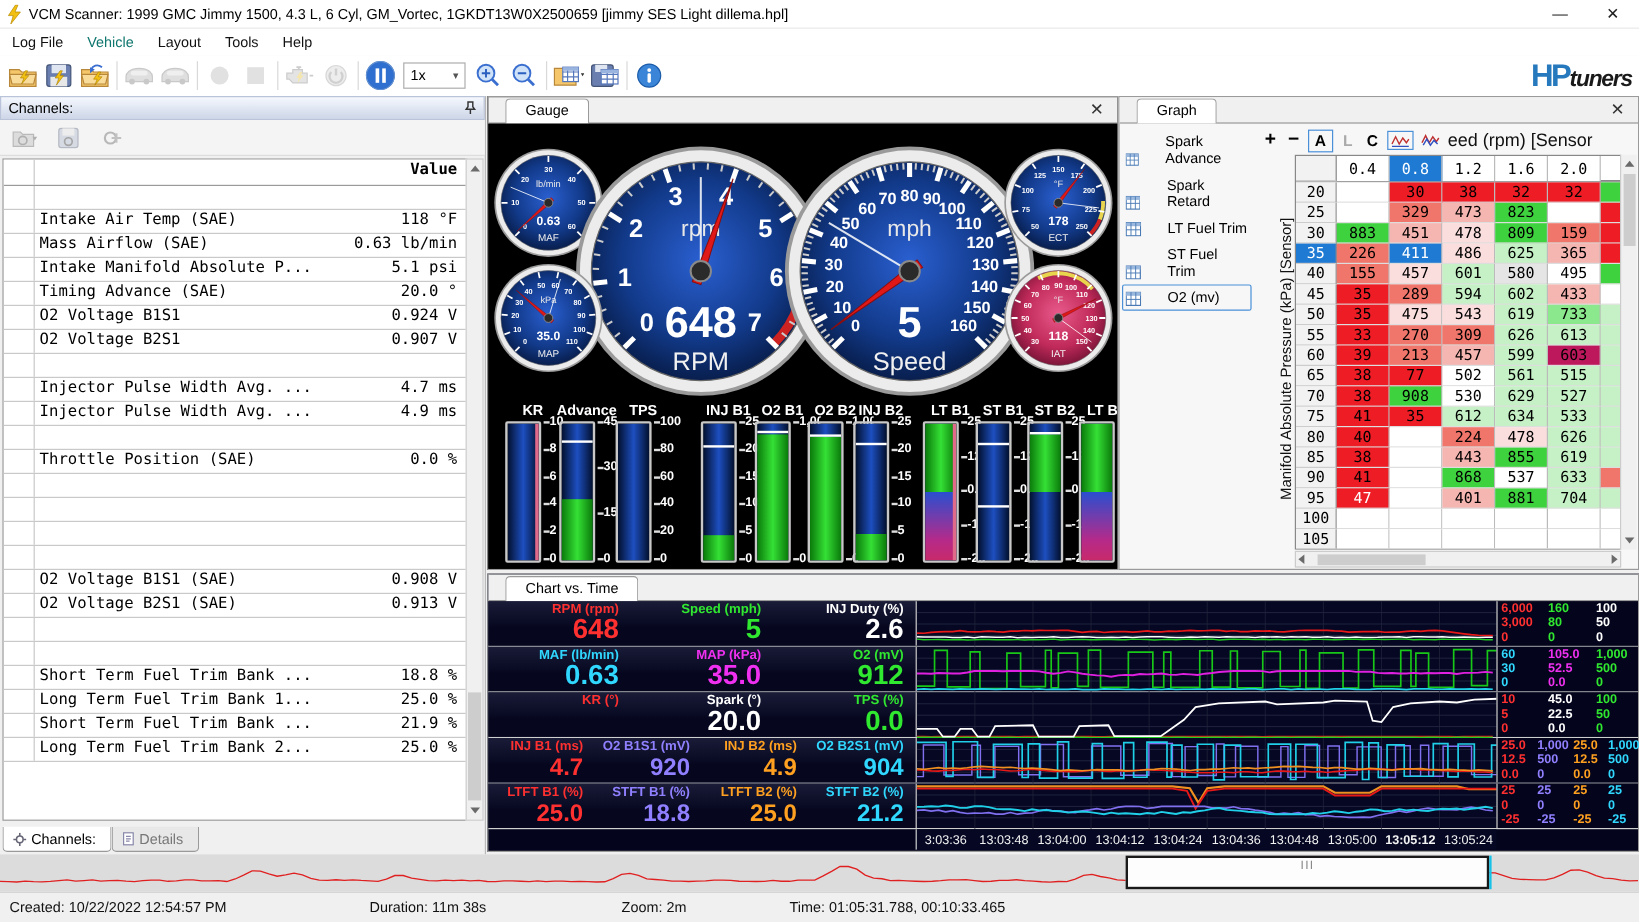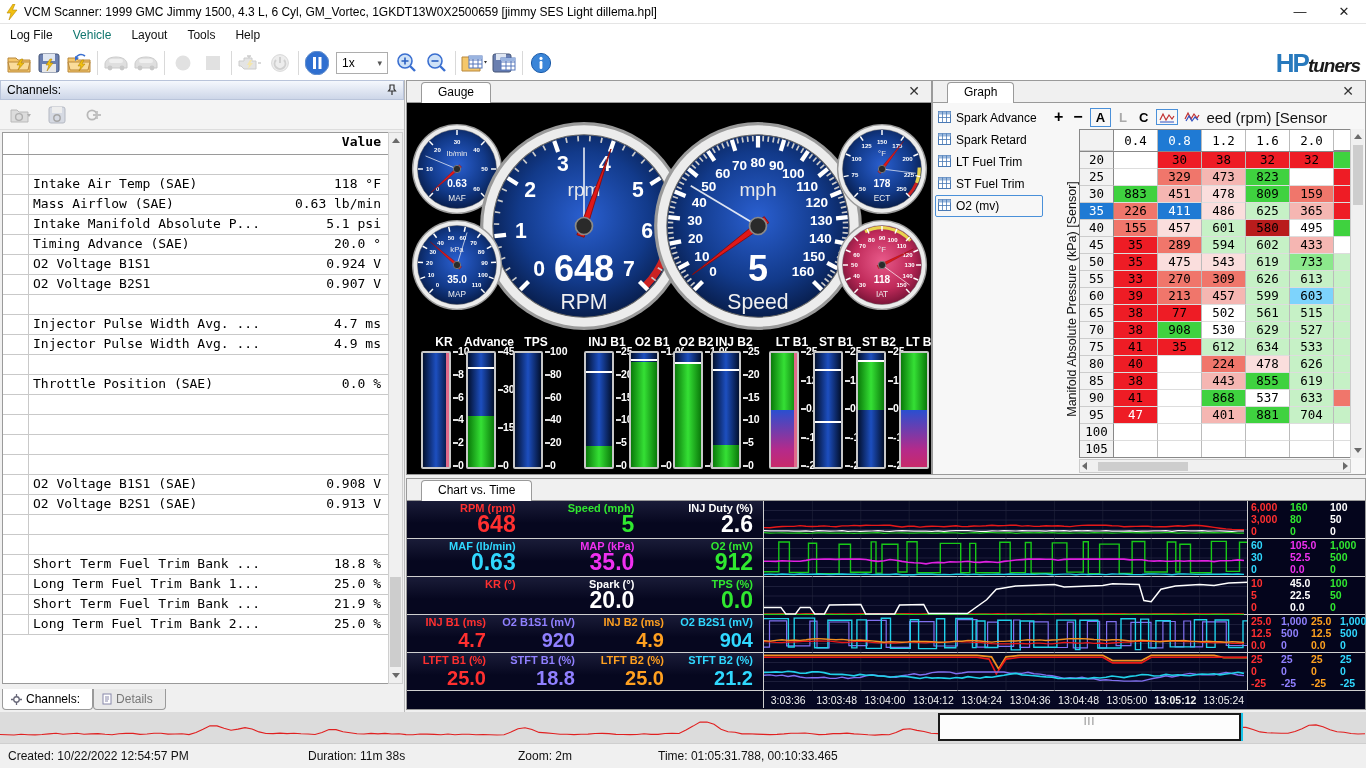--- a/index.html
+++ b/index.html
@@ -81,21 +81,21 @@
   .bar-tick { position:absolute; left:0; height:2px; width:5px; background:#ddd;}
   .bar-ticklab { position:absolute; left:5px; width:18px; overflow:hidden; color:#fff; font-size:10.5px;
     font-weight:bold; white-space:nowrap; transform:translateY(-6px);}
   .bar-val { position:absolute; top:140px; left:0; width:54px; text-align:center; color:#fff;
     font-size:13px; font-weight:bold;}
 
   
   #graphpanel { position:absolute; left:932px; top:80px; width:434px; height:395px; background:#f7f7f7;
     border:1px solid #9a9a9a;}
   #g-list { position:absolute; left:2px; top:26px; width:108px; }
-  .g-item { display:flex; align-items:flex-start; gap:5px; font-size:12px; padding:3px 2px; border:1px solid transparent;}
+  .g-item { display:flex; align-items:flex-end; gap:22px; font-size:12px; padding:3px 2px; border:1px solid transparent;}
   .g-item.sel { border:1px solid #4a90d9; border-radius:2px; }
   #g-toolbar { position:absolute; left:118px; top:24px; width:314px; height:24px; display:flex;
     align-items:center; gap:4px; overflow:hidden; white-space:nowrap;}
   .g-tbtn { font-size:16px; font-weight:bold; padding:0 3px; }
   .g-tbtn.boxed { border:1px solid #4a90d9; font-size:13px; padding:1px 5px;}
   .g-tbtn.dim { color:#aaa; font-size:13px; padding:1px 4px;}
   .g-tbtn.plain { font-size:13px; padding:1px 4px; font-weight:bold;}
   #g-axistitle { font-size:15px; color:#111; overflow:hidden; white-space:nowrap;}
   #g-ylabel { position:absolute; left:-136px; top:162px; width:320px; height:16px; transform:rotate(-90deg);
     font-size:12.5px; color:#111; text-align:center; }
@@ -1153,21 +1153,21 @@
           <div class="gg-cell" style="background:#fadedd;color:#000;">486</div>
           <div class="gg-cell" style="background:#c6f1c6;color:#000;">625</div>
           <div class="gg-cell" style="background:#f5b6b2;color:#000;">365</div>
           <div class="gg-part" style="background:#ee1c25"></div>
         </div>
         <div class="gg-row">
           <div class="gg-rowhead">40</div>
           <div class="gg-cell" style="background:#f0766b;color:#000;">155</div>
           <div class="gg-cell" style="background:#fadedd;color:#000;">457</div>
           <div class="gg-cell" style="background:#c6f1c6;color:#000;">601</div>
-          <div class="gg-cell" style="background:#b91c1c;color:#000;">580</div>
+          <div class="gg-cell" style="background:#e5e5e5;color:#000;">580</div>
           <div class="gg-cell" style="background:#ffffff;color:#000;">495</div>
           <div class="gg-part" style="background:#3fd23f"></div>
         </div>
         <div class="gg-row">
           <div class="gg-rowhead">45</div>
           <div class="gg-cell" style="background:#ee1c25;color:#000;">35</div>
           <div class="gg-cell" style="background:#f0766b;color:#000;">289</div>
           <div class="gg-cell" style="background:#c6f1c6;color:#000;">594</div>
           <div class="gg-cell" style="background:#c6f1c6;color:#000;">602</div>
           <div class="gg-cell" style="background:#f5b6b2;color:#000;">433</div>
@@ -1190,21 +1190,21 @@
           <div class="gg-cell" style="background:#c6f1c6;color:#000;">626</div>
           <div class="gg-cell" style="background:#c6f1c6;color:#000;">613</div>
           <div class="gg-part" style="background:#c6f1c6"></div>
         </div>
         <div class="gg-row">
           <div class="gg-rowhead">60</div>
           <div class="gg-cell" style="background:#ee1c25;color:#000;">39</div>
           <div class="gg-cell" style="background:#f0766b;color:#000;">213</div>
           <div class="gg-cell" style="background:#f5b6b2;color:#000;">457</div>
           <div class="gg-cell" style="background:#c6f1c6;color:#000;">599</div>
-          <div class="gg-cell" style="background:#7dd3fc;color:#000;">603</div>
+          <div class="gg-cell" style="background:#be185d;color:#000;">603</div>
           <div class="gg-part" style="background:#c6f1c6"></div>
         </div>
         <div class="gg-row">
           <div class="gg-rowhead">65</div>
           <div class="gg-cell" style="background:#ee1c25;color:#000;">38</div>
           <div class="gg-cell" style="background:#ee1c25;color:#000;">77</div>
           <div class="gg-cell" style="background:#ffffff;color:#000;">502</div>
           <div class="gg-cell" style="background:#c6f1c6;color:#000;">561</div>
           <div class="gg-cell" style="background:#c6f1c6;color:#000;">515</div>
           <div class="gg-part" style="background:#c6f1c6"></div>

